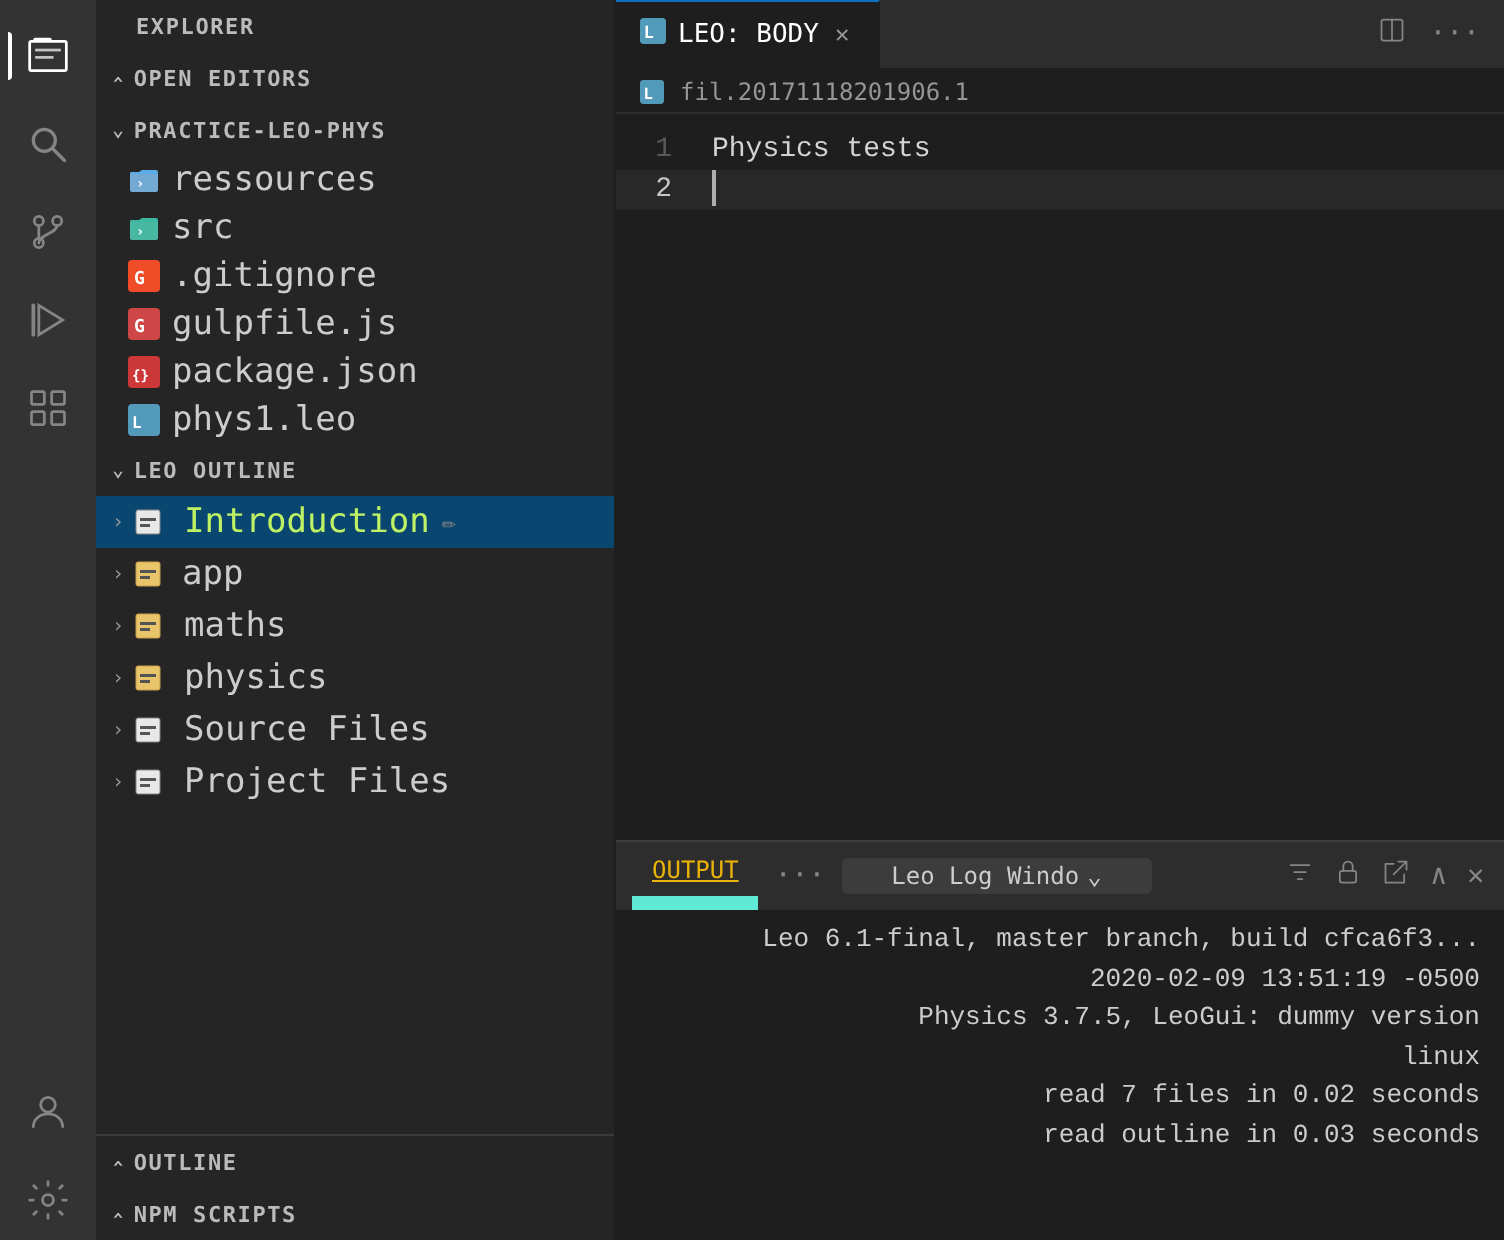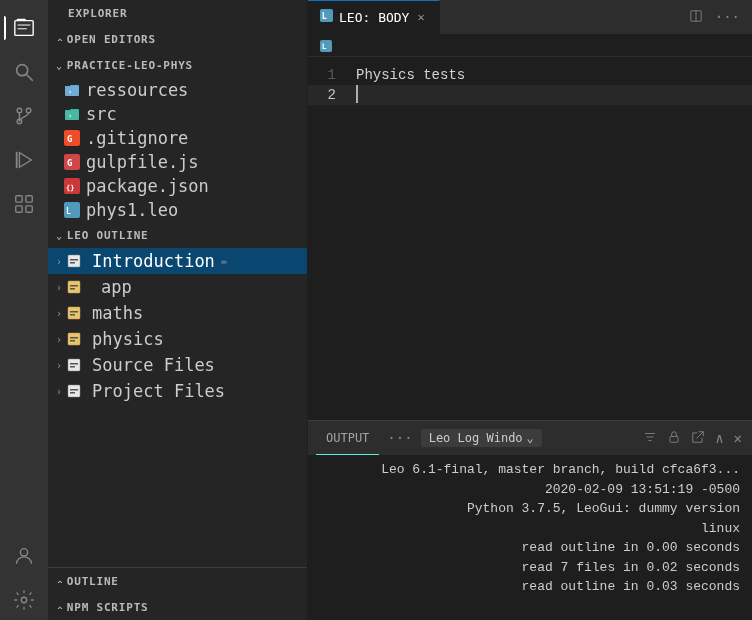--- a/index.html
+++ b/index.html
@@ -315,35 +315,36 @@
     .panel-tab {
       padding: 0 10px;
       height: 100%;
       display: flex;
       align-items: center;
       font-size: 12px;
       color: #969696;
       cursor: pointer;
     }
     .panel-tab.active {
-      color: #a3a3a3;
-      border-bottom: 1px solid #5eead4;
+      color: #eab308;
+      border-bottom: 7px solid #5eead4;
+      text-decoration: underline;
     }
     .panel-tab-dots {
       color: #858585;
       font-size: 14px;
       padding: 2px 4px;
       cursor: pointer;
     }
     .panel-dropdown {
       display: flex;
       align-items: center;
       gap: 4px;
       background: #3c3c3c;
-      padding: 2px 8px;
+      padding: 2px 25px;
       border-radius: 3px;
       cursor: pointer;
       font-size: 12px;
       color: #cccccc;
     }
     .panel-actions {
       margin-left: auto;
       display: flex;
       align-items: center;
       gap: 6px;
@@ -508,34 +509,34 @@
 
     <div class="outline-item selected tree-indent-1">
       <span style="color:#969696; font-size:10px; margin-right:4px;">›</span>
       <span class="tree-icon">
         <svg width="14" height="14" viewBox="0 0 14 14">
           <rect x="1" y="1" width="12" height="12" rx="1" fill="#e8e8e8" stroke="#888" stroke-width="0.5"></rect>
           <rect x="3" y="5" width="8" height="1.5" fill="#555"></rect>
           <rect x="3" y="8" width="5" height="1.5" fill="#555"></rect>
         </svg>
       </span>
-      <span class="tree-label" style="color:#ffffff; margin-left:4px;">Introduction</span>
+      <span class="tree-label" style="color:#bef264; margin-left:4px;">Introduction</span>
       <span class="edit-icon">✏</span>
     </div>
 
     <div class="outline-item tree-indent-2">
       <span style="color:#969696; font-size:10px; margin-right:4px;">›</span>
       <span class="tree-icon">
         <svg width="14" height="14" viewBox="0 0 14 14">
           <rect x="1" y="1" width="12" height="12" rx="1" fill="#e8c46a" stroke="#c8a04a" stroke-width="0.5"></rect>
           <rect x="3" y="5" width="8" height="1.5" fill="#555"></rect>
           <rect x="3" y="8" width="5" height="1.5" fill="#555"></rect>
         </svg>
       </span>
-      <span class="tree-label" style="margin-left:13px;">app</span>
+      <span class="tree-label" style="margin-left:3px;">app</span>
     </div>
 
     <div class="outline-item tree-indent-2">
       <span style="color:#969696; font-size:10px; margin-right:4px;">›</span>
       <span class="tree-icon">
         <svg width="14" height="14" viewBox="0 0 14 14">
           <rect x="1" y="1" width="12" height="12" rx="1" fill="#e8c46a" stroke="#c8a04a" stroke-width="0.5"></rect>
           <rect x="3" y="5" width="8" height="1.5" fill="#555"></rect>
           <rect x="3" y="8" width="5" height="1.5" fill="#555"></rect>
         </svg>
@@ -617,20 +618,21 @@
   </div>
 
   <div class="editor-area">
 
     <div class="breadcrumb-bar">
       <span class="breadcrumb-item">
         <svg width="12" height="12" viewBox="0 0 14 14" style="margin-right:4px;">
           <rect width="14" height="14" rx="2" fill="#519aba"></rect>
           <text x="2" y="11" font-size="9" fill="white" font-weight="bold">L</text>
         </svg>
+        <span>fil.20171118201906.1</span>
       </span>
     </div>
 
     <div class="editor-body">
       <div class="code-line">
         <span class="line-number">1</span>
         <span class="code-content">Physics tests</span>
       </div>
       <div class="code-line active-line">
         <span class="line-number active">2</span>
@@ -670,20 +672,19 @@
           </svg>
         </span>
         <span class="panel-action-btn" title="Scroll Up">∧</span>
         <span class="panel-action-btn" title="Close Panel">✕</span>
       </div>
     </div>
 
     <div class="panel-content">
       <div>Leo 6.1-final, master branch, build cfca6f3...</div>
       <div>2020-02-09 13:51:19 -0500</div>
-      <div>Python 3.7.5, LeoGui: dummy version</div>
+      <div>Physics 3.7.5, LeoGui: dummy version</div>
       <div>linux</div>
-      <div>read outline in 0.00 seconds</div>
       <div>read 7 files in 0.02 seconds</div>
       <div>read outline in 0.03 seconds</div>
     </div>
   </div>
 </div>
 
 </body></html>

